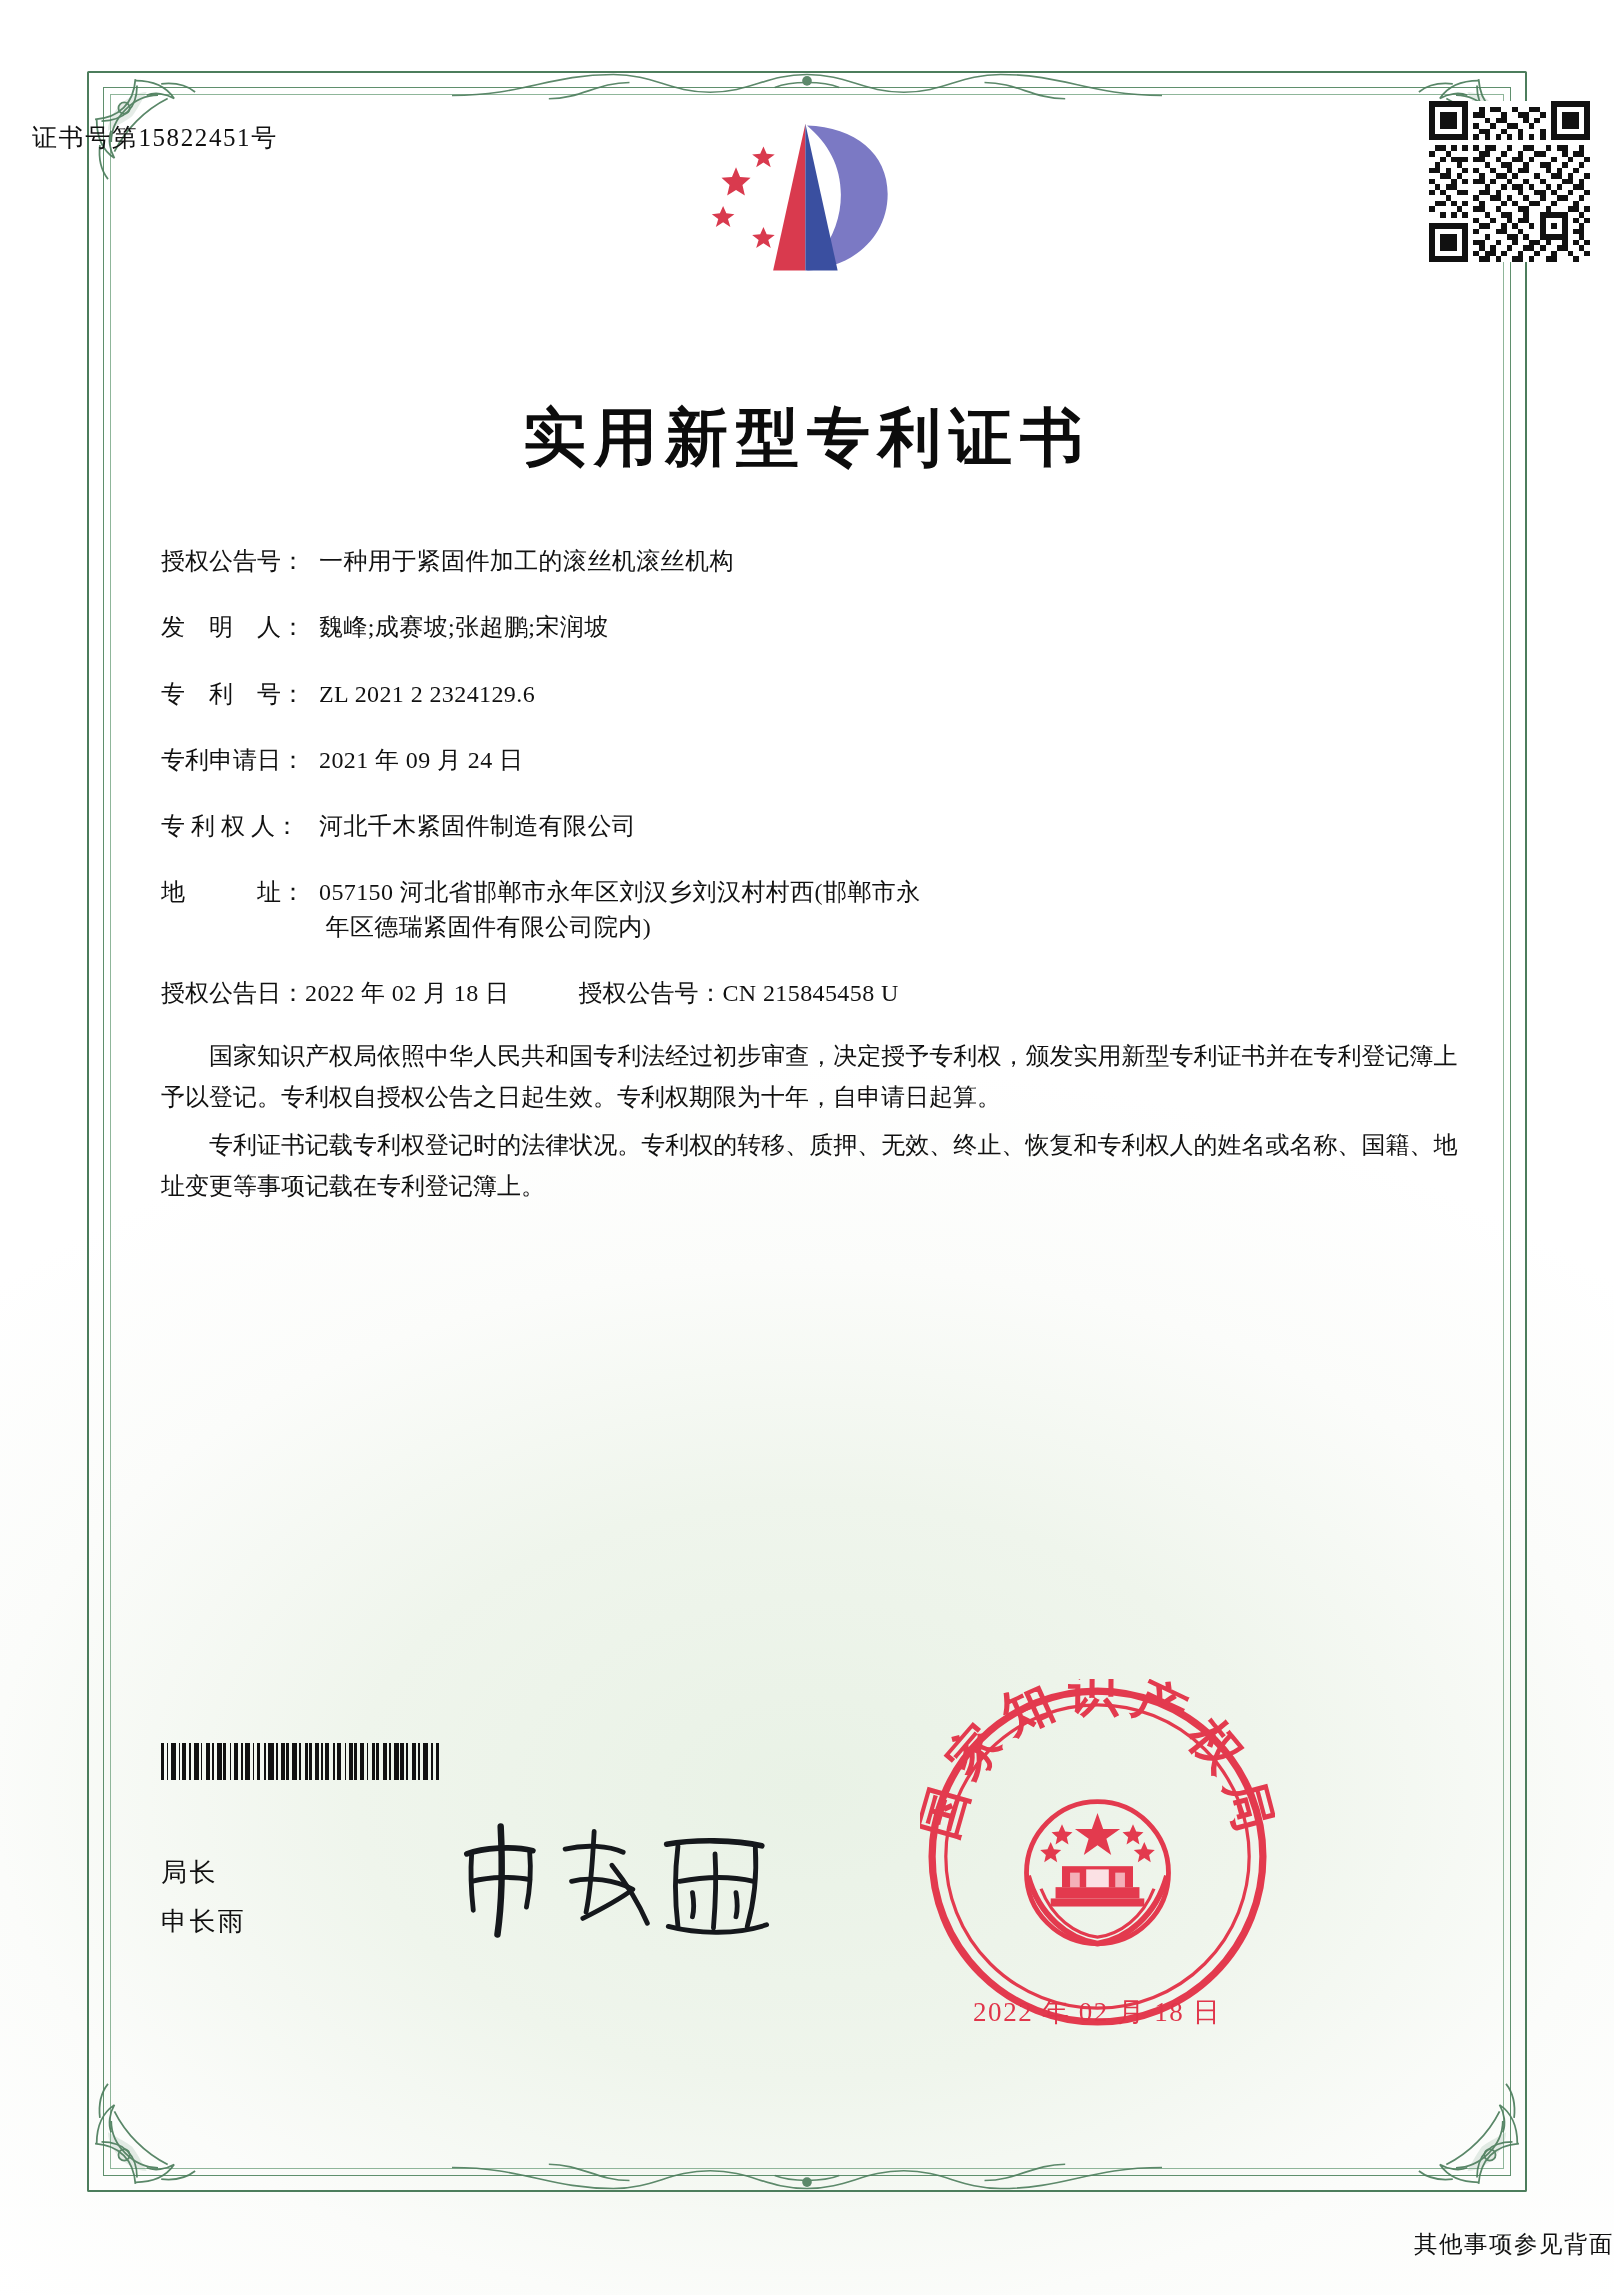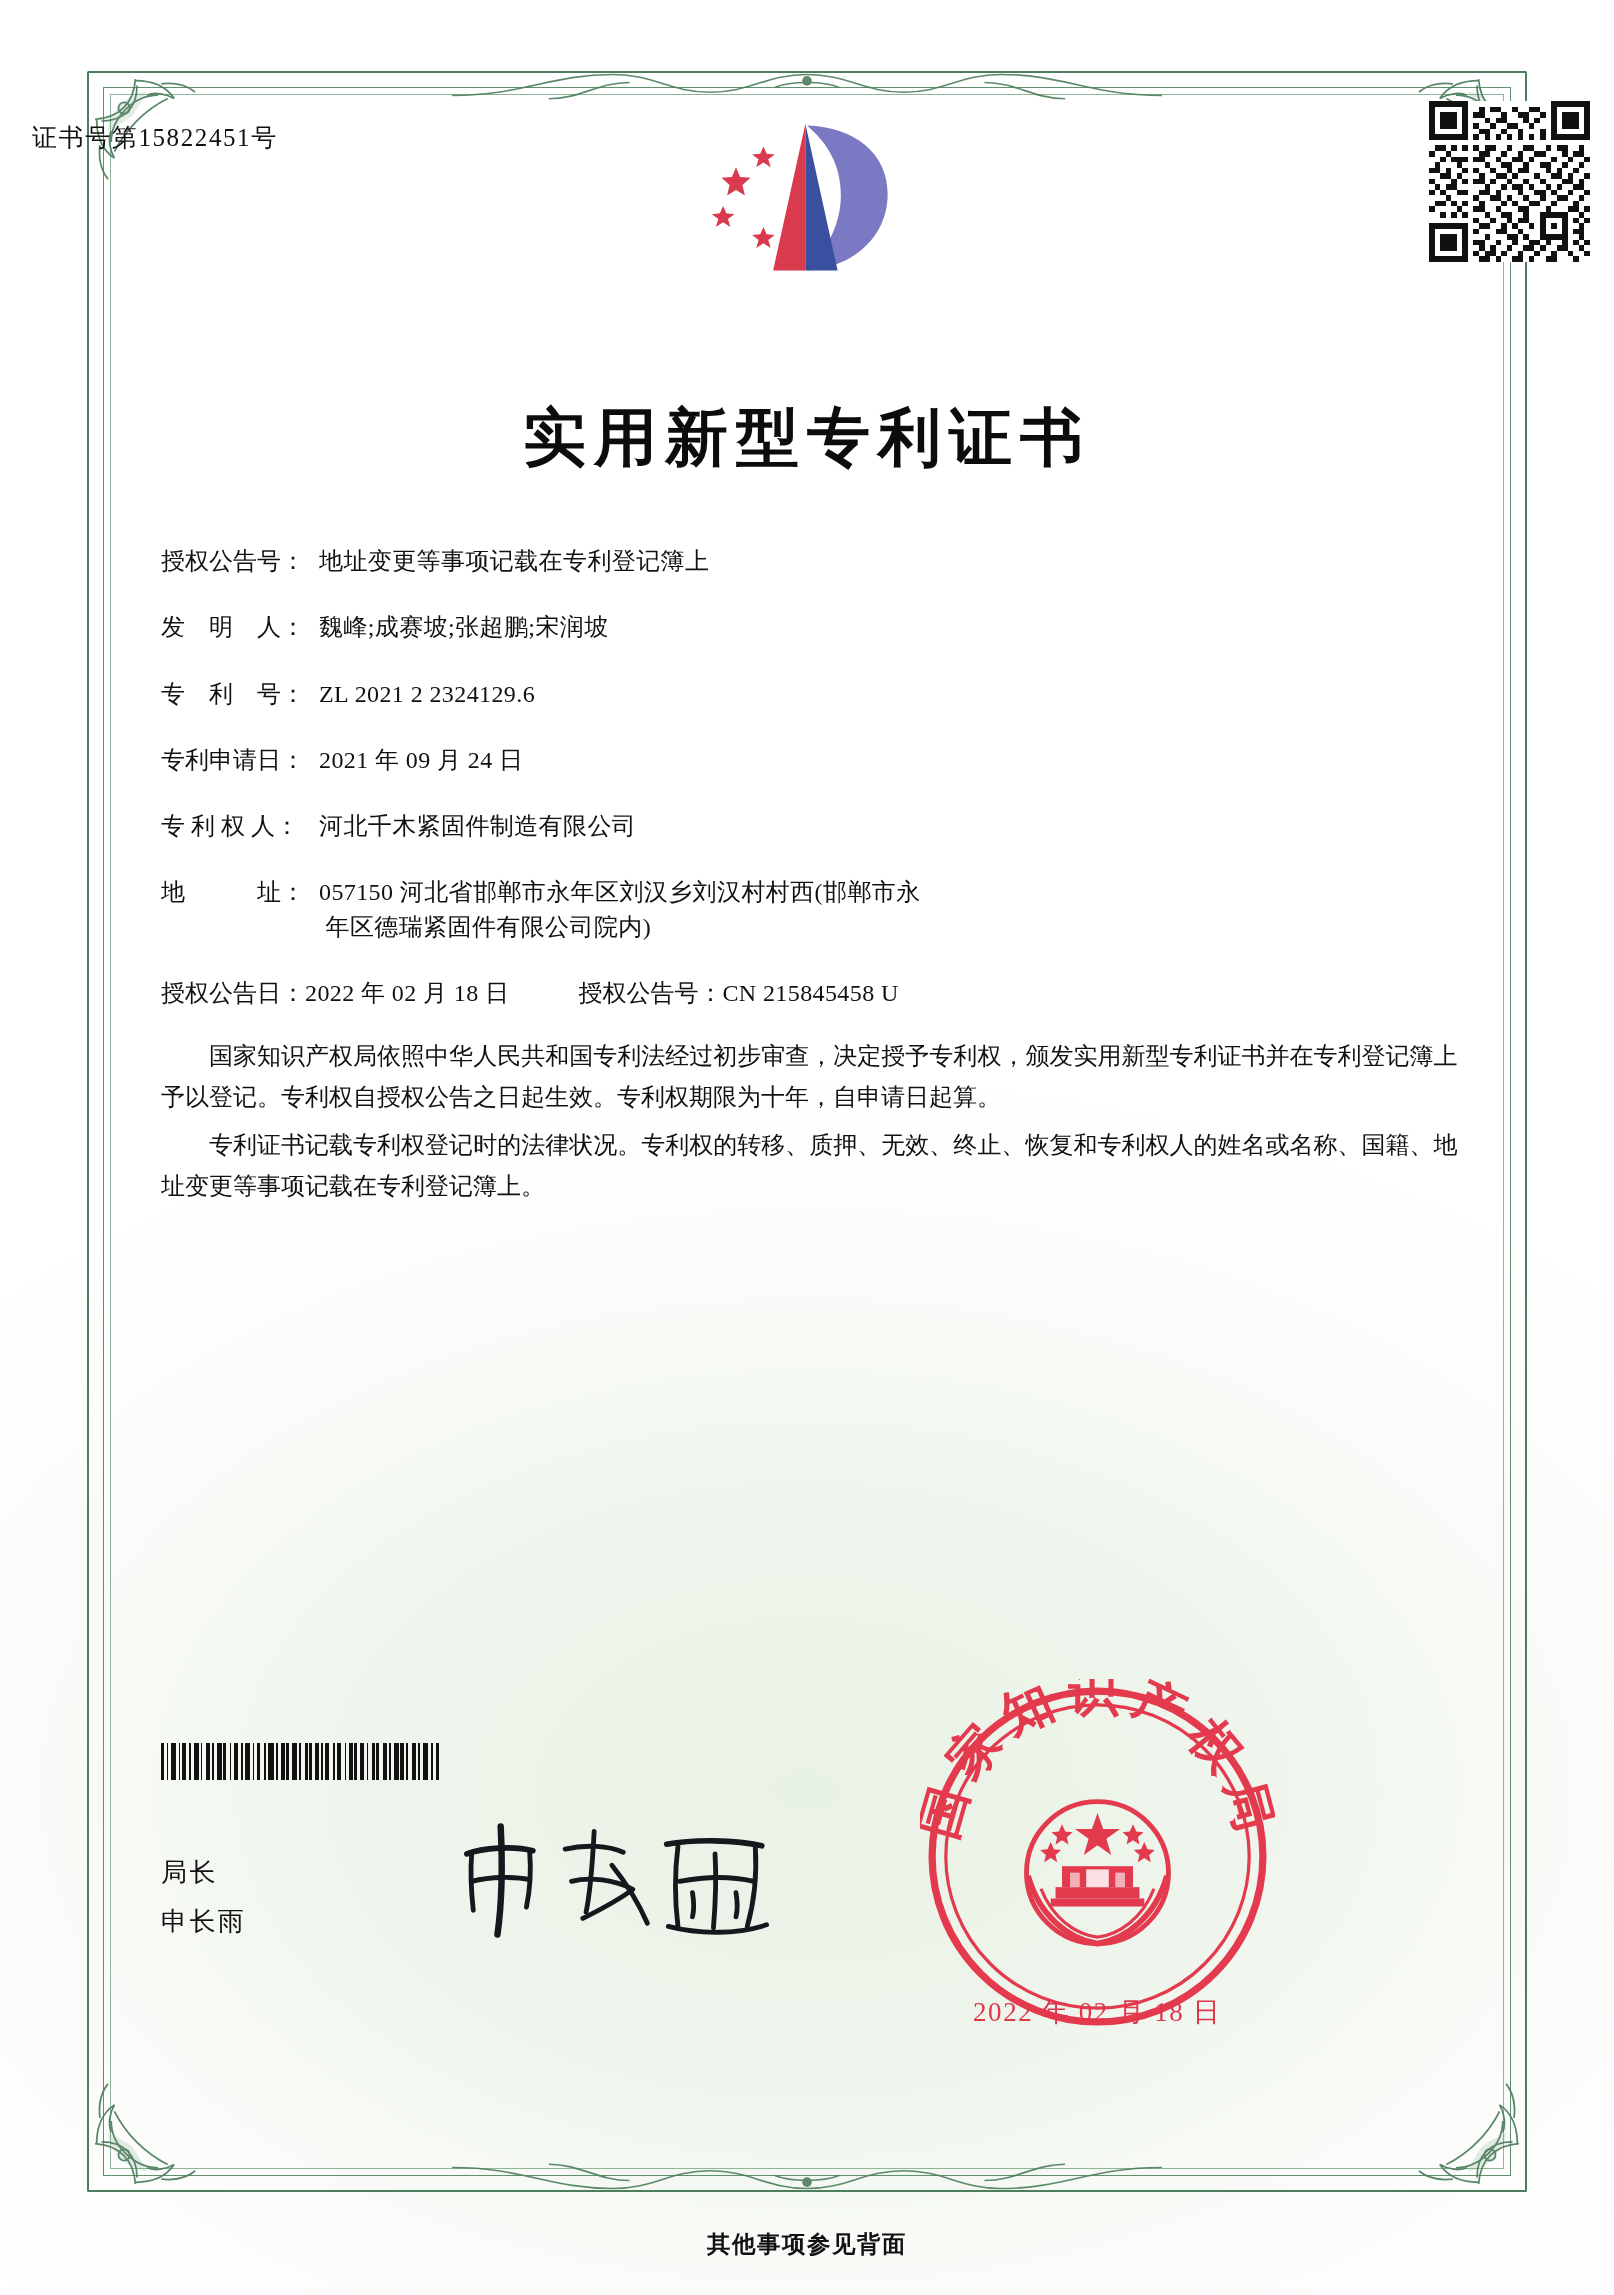--- a/index.html
+++ b/index.html
@@ -217,25 +217,24 @@
     top: 2139px;
     text-align: center;
     font-size: 23.4px;
     color: #111;
     letter-spacing: 0.8px;
   }
   .footer-note {
     position: absolute;
     left: 0; right: 0;
     top: 2228px;
-    text-align: center;
+    text-align: right;
     font-size: 23.4px;
     color: #111;
     letter-spacing: 1.6px;
-    font-weight: bold;
   }
 </style>
 </head>
 <body>
 
 <div class="page">
 
   <div class="border-outer"></div>
   <div class="border-inner"></div>
   <div class="border-hair"></div>
@@ -583,21 +582,21 @@
   </div>
 
   <div class="content">
 
     <div class="title">实用新型专利证书</div>
 
     <div class="fields">
 
       <div class="field-row">
         <div class="field-label">授权公告号：</div>
-        <div class="field-value">地址变更等事项记载在专利登记簿上</div>
+        <div class="field-value">一种用于紧固件加工的滚丝机滚丝机构</div>
       </div>
 
       <div class="field-row">
         <div class="field-label">发　明　人：</div>
         <div class="field-value">魏峰;成赛坡;张超鹏;宋润坡</div>
       </div>
 
       <div class="field-row">
         <div class="field-label">专　利　号：</div>
         <div class="field-value">ZL 2021 2 2324129.6</div>

